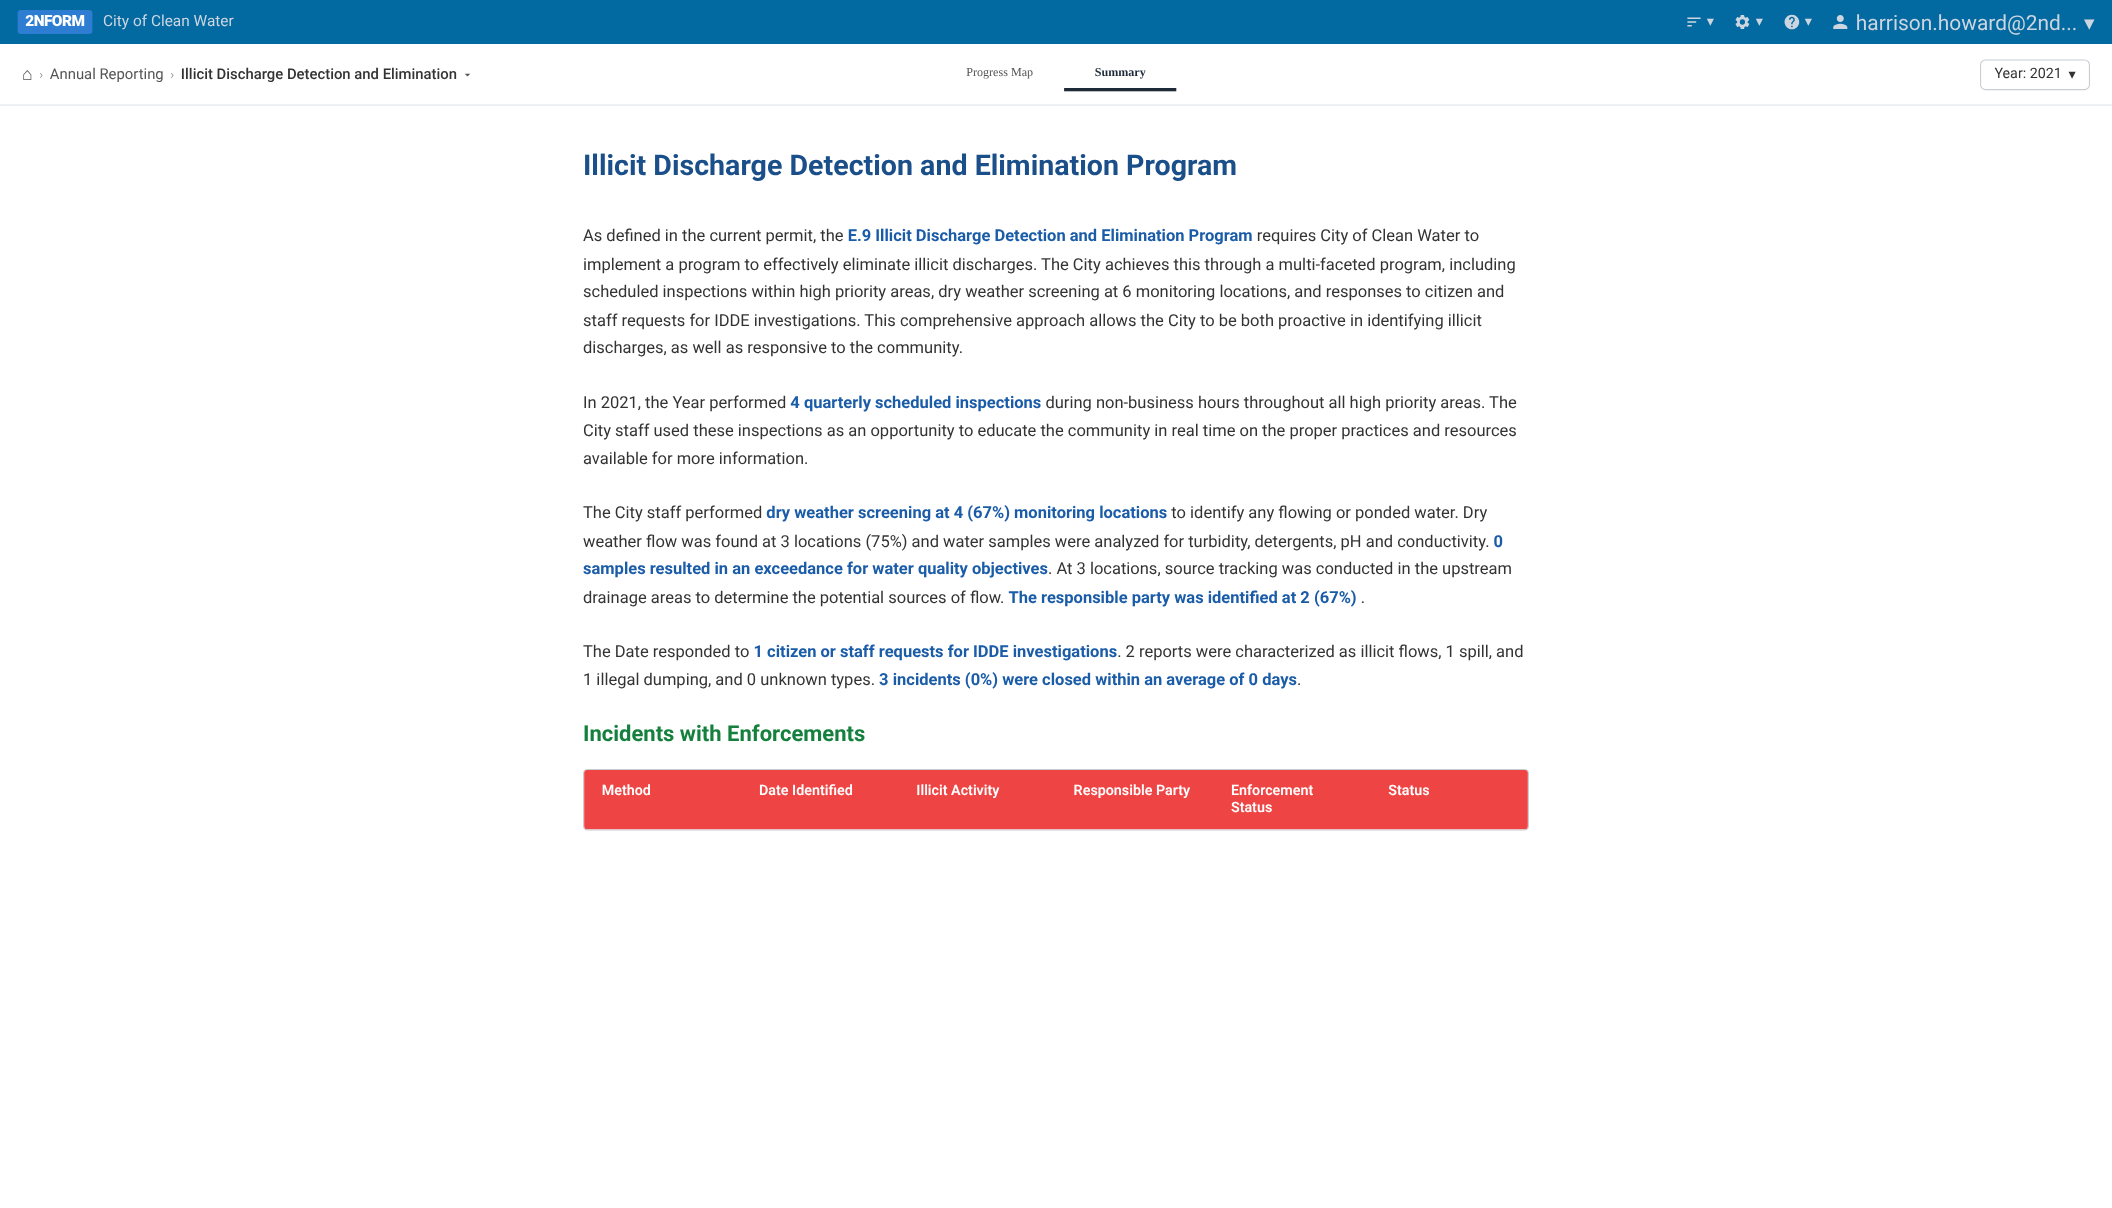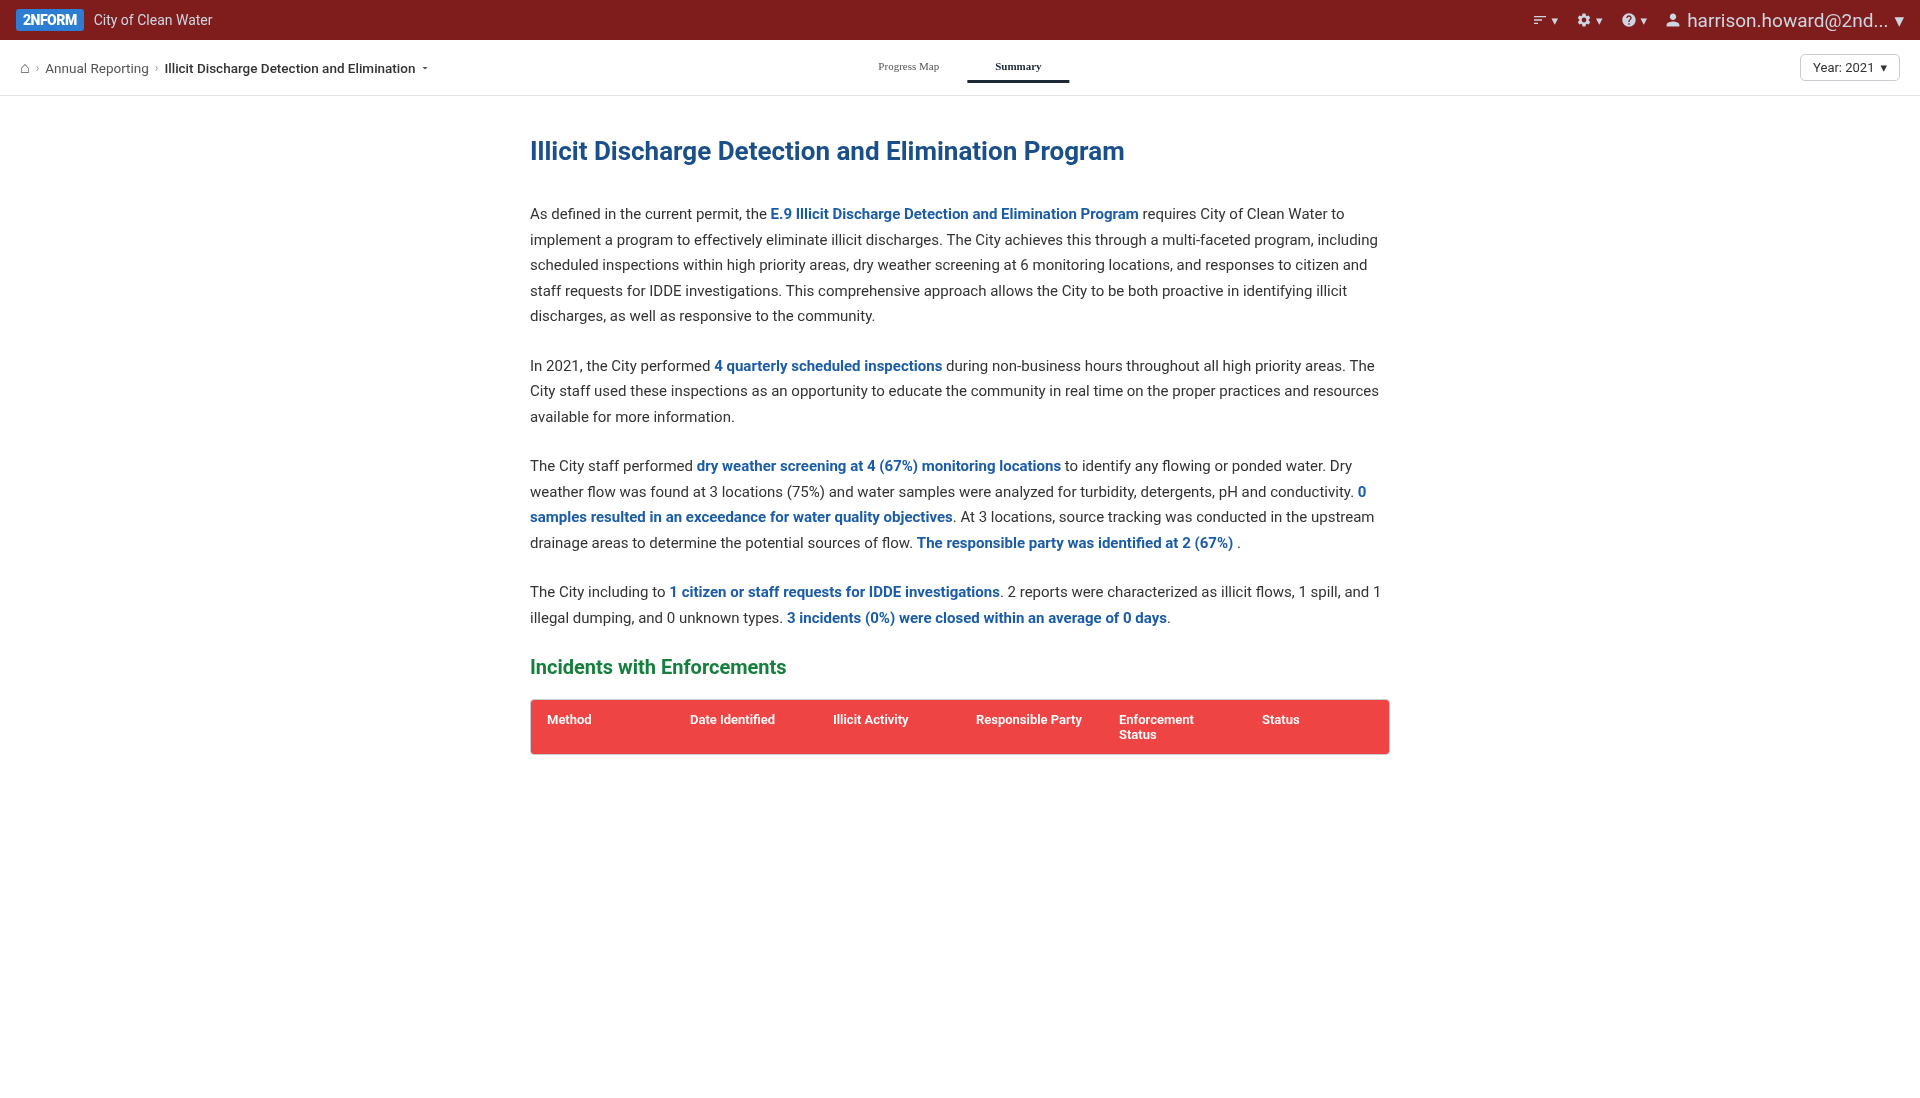--- a/index.html
+++ b/index.html
@@ -1,20 +1,20 @@
 <!DOCTYPE html>
 <html><head>
   <meta charset="utf-8">
   <style>
     * { margin: 0; padding: 0; box-sizing: border-box; }
     body { font-family: -apple-system, BlinkMacSystemFont, 'Segoe UI', Roboto, sans-serif; background: #fff; color: #333; font-size: 15px; }
 
     
     .top-bar {
-      background: #7f1d1d;
+      background: #0369a1;
       height: 40px;
       display: flex;
       align-items: center;
       justify-content: space-between;
       padding: 0 16px;
     }
     .top-bar-left {
       display: flex;
       align-items: center;
       gap: 10px;
@@ -253,29 +253,29 @@
 </div>
 
 <div class="main-content">
   <h1 class="page-title">Illicit Discharge Detection and Elimination Program</h1>
 
   <p class="body-text">
     <span>As defined in the current permit, the </span><span class="highlight-blue">E.9 Illicit Discharge Detection and Elimination Program</span><span> requires City of Clean Water to implement a program to effectively eliminate illicit discharges. The City achieves this through a multi-faceted program, including scheduled inspections within high priority areas, dry weather screening at 6 monitoring locations, and responses to citizen and staff requests for IDDE investigations. This comprehensive approach allows the City to be both proactive in identifying illicit discharges, as well as responsive to the community.</span>
   </p>
 
   <p class="body-text">
-    <span>In 2021, the City performed </span><span class="highlight-blue">4 quarterly scheduled inspections</span><span> during non-business hours throughout all high priority areas. The City staff used these inspections as an opportunity to educate the community in real time on the proper practices and resources available for more information.</span>
+    <span>In 2021, the Year performed </span><span class="highlight-blue">4 quarterly scheduled inspections</span><span> during non-business hours throughout all high priority areas. The City staff used these inspections as an opportunity to educate the community in real time on the proper practices and resources available for more information.</span>
   </p>
 
   <p class="body-text">
     <span>The City staff performed </span><span class="highlight-blue">dry weather screening at 4 (67%) monitoring locations</span><span> to identify any flowing or ponded water. Dry weather flow was found at 3 locations (75%) and water samples were analyzed for turbidity, detergents, pH and conductivity. </span><span class="highlight-blue">0 samples resulted in an exceedance for water quality objectives</span><span>. At 3 locations, source tracking was conducted in the upstream drainage areas to determine the potential sources of flow. </span><span class="highlight-blue">The responsible party was identified at 2 (67%)</span><span> .</span>
   </p>
 
   <p class="body-text">
-    <span>The City including to </span><span class="highlight-blue">1 citizen or staff requests for IDDE investigations</span><span>. 2 reports were characterized as illicit flows, 1 spill, and 1 illegal dumping, and 0 unknown types. </span><span class="highlight-blue">3 incidents (0%) were closed within an average of 0 days</span><span>.</span>
+    <span>The Date responded to </span><span class="highlight-blue">1 citizen or staff requests for IDDE investigations</span><span>. 2 reports were characterized as illicit flows, 1 spill, and 1 illegal dumping, and 0 unknown types. </span><span class="highlight-blue">3 incidents (0%) were closed within an average of 0 days</span><span>.</span>
   </p>
 
   <h2 class="section-heading">Incidents with Enforcements</h2>
 
   <div class="table-container">
     <div class="table-header">
       <div class="table-header-cell">Method</div>
       <div class="table-header-cell">Date Identified</div>
       <div class="table-header-cell">Illicit Activity</div>
       <div class="table-header-cell">Responsible Party</div>

